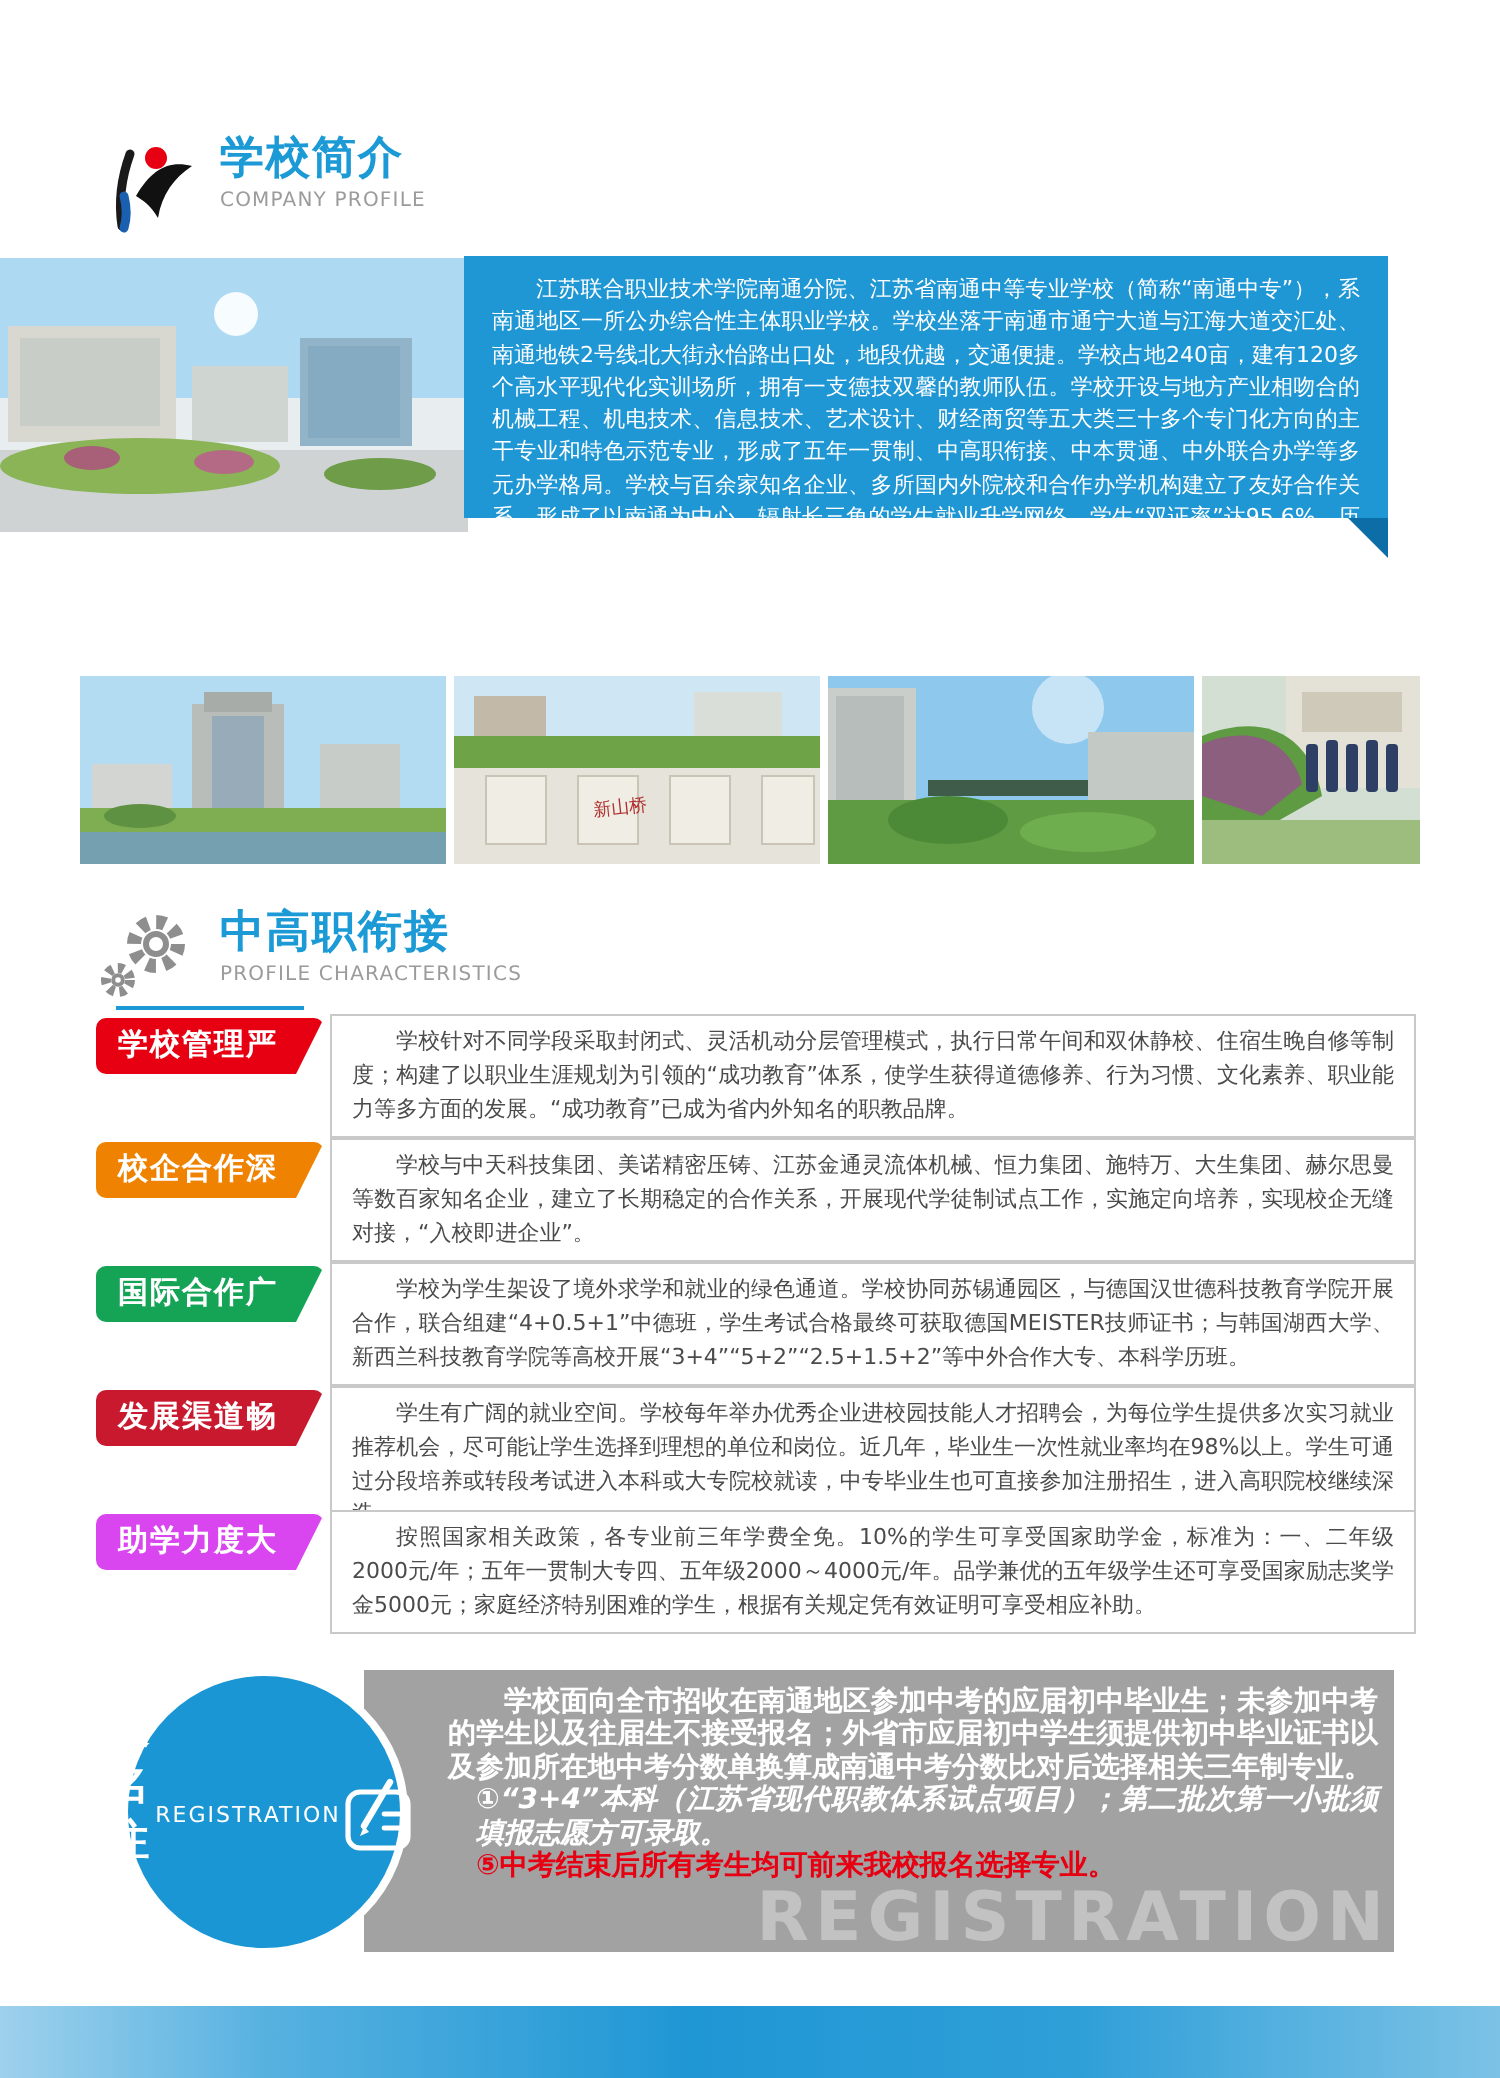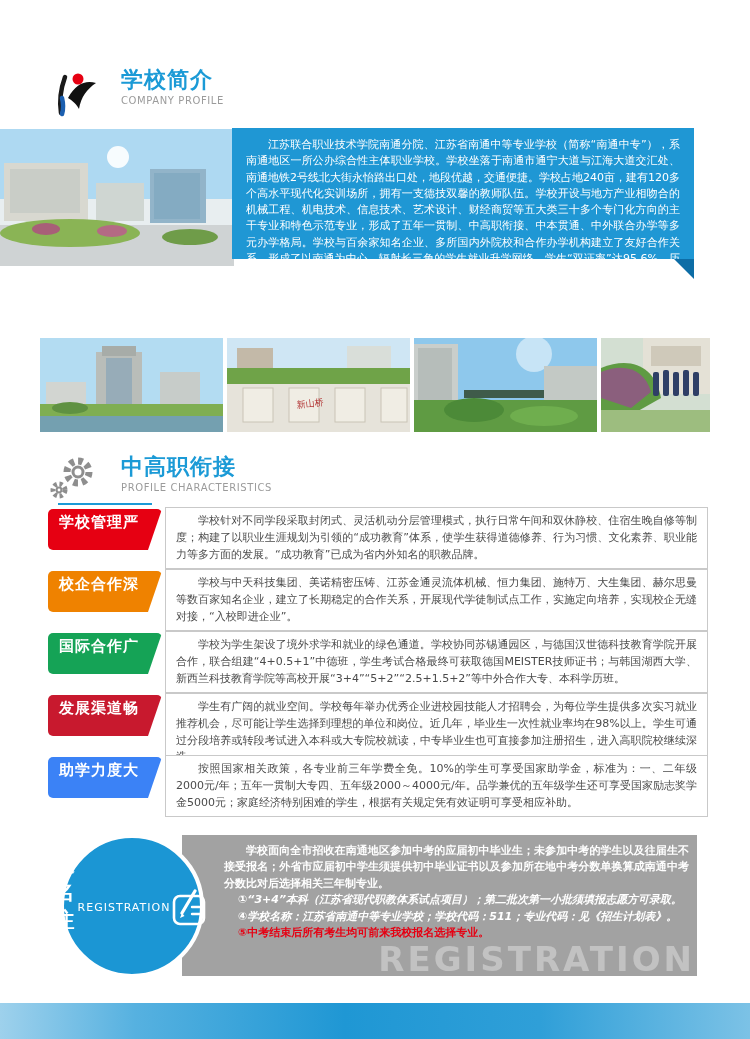--- a/index.html
+++ b/index.html
@@ -1,20 +1,20 @@
 <!DOCTYPE html>
 <html><head>
 <meta charset="utf-8">
 <style>
   html,body{margin:0;padding:0;background:#ffffff;}
   .page{position:relative;width:750px;height:1039px;background:#ffffff;overflow:hidden;
         font-family:"DejaVu Sans","Liberation Sans",sans-serif;}
 
   
-  .sec-head{position:absolute;display:flex;align-items:flex-start;gap:11px;}
+  .sec-head{position:absolute;display:flex;align-items:flex-start;}
   .sec-head .icon{flex:0 0 auto;}
   .sec-head .txt{margin-left:12px;}
   .sec-title{font-size:22px;font-weight:bold;color:#1b9ad6;line-height:24px;letter-spacing:1px;}
   .sec-sub{font-size:10px;color:#9b9b9b;letter-spacing:0.6px;margin-top:3px;}
 
   
   .intro-photo{position:absolute;left:0;top:129px;width:234px;height:137px;overflow:hidden;}
   .intro-panel{position:absolute;left:232px;top:128px;width:462px;height:131px;background:#1f97d4;
                box-sizing:border-box;padding:9px 14px;}
   .intro-panel p{margin:0;color:#ffffff;font-size:11px;line-height:16.3px;text-indent:2em;text-align:justify;}
@@ -24,32 +24,32 @@
   
   .strip{position:absolute;left:40px;top:338px;width:670px;height:94px;display:flex;gap:4px;}
   .strip .shot{height:94px;overflow:hidden;}
   .shot svg,.intro-photo svg{display:block;width:100%;height:100%;}
 
   
   .accent-line{position:absolute;left:58px;top:503px;width:94px;height:2px;background:#1b9ad6;}
 
   
   .feature{position:absolute;left:0;width:750px;}
-  .feature-label{position:absolute;left:48px;top:2px;width:114px;height:41px;border-radius:5px;
+  .feature-label{position:absolute;left:48px;top:2px;width:114px;height:28px;border-radius:5px;
                  clip-path:polygon(0 0,100% 0,calc(100% - 14px) 100%,0 100%);
                  color:#fff;font-size:15px;font-weight:bold;letter-spacing:1px;
                  line-height:27px;text-align:center;padding-right:12px;box-sizing:border-box;}
   .feature-box{position:absolute;left:165px;width:543px;box-sizing:border-box;border:1px solid #c9c9c9;
                background:#fff;padding:5px 10px;min-height:55px;}
   .feature-box p{margin:0;font-size:11px;color:#4b4b4b;line-height:16.8px;text-indent:2em;text-align:justify;}
 
   
   .reg-panel{position:absolute;left:182px;top:835px;width:515px;height:141px;background:#a2a2a2;
              box-sizing:border-box;padding:8px 8px 6px 42px;overflow:hidden;}
-  .reg-panel p{margin:0;font-size:11px;font-weight:bold;color:#ffffff;line-height:16.4px;text-align:justify;}
+  .reg-panel p{margin:0;font-size:14px;font-weight:bold;color:#ffffff;line-height:16.4px;text-align:justify;}
   .reg-intro{text-indent:2em;}
   .reg-item{margin-left:14px !important;font-style:italic;}
   .reg-highlight{margin-left:14px !important;}
   .reg-watermark{position:absolute;right:2px;bottom:0px;font-size:34px;font-weight:bold;
                  letter-spacing:3px;color:rgba(255,255,255,0.35);line-height:34px;}
   .reg-badge{position:absolute;left:60px;top:834px;width:144px;height:144px;border-radius:50%;
              background:#1b96d4;border:4px solid #ffffff;box-sizing:border-box;
              display:flex;align-items:center;justify-content:center;}
   .reg-badge .t1{color:#fff;font-size:21px;font-weight:bold;letter-spacing:3px;}
   .reg-badge .t2{color:#fff;font-size:11px;letter-spacing:1px;margin-top:2px;}
@@ -202,30 +202,29 @@
   </div>
 
   <div class="feature" style="top:693px;">
     <div class="feature-label" style="background-color: rgb(200, 25, 46); text-align: center;">发展渠道畅</div>
     <div class="feature-box">
       <p>学生有广阔的就业空间。学校每年举办优秀企业进校园技能人才招聘会，为每位学生提供多次实习就业推荐机会，尽可能让学生选择到理想的单位和岗位。近几年，毕业生一次性就业率均在98%以上。学生可通过分段培养或转段考试进入本科或大专院校就读，中专毕业生也可直接参加注册招生，进入高职院校继续深造。</p>
     </div>
   </div>
 
   <div class="feature" style="top:755px;">
-    <div class="feature-label" style="background-color: #3b82f6;">助学力度大</div>
+    <div class="feature-label" style="background-color: #d946ef;">助学力度大</div>
     <div class="feature-box">
       <p>按照国家相关政策，各专业前三年学费全免。10%的学生可享受国家助学金，标准为：一、二年级2000元/年；五年一贯制大专四、五年级2000～4000元/年。品学兼优的五年级学生还可享受国家励志奖学金5000元；家庭经济特别困难的学生，根据有关规定凭有效证明可享受相应补助。</p>
     </div>
   </div>
 
   <div class="reg-panel" style="background-color: rgb(162, 162, 162);">
     <p class="reg-intro">学校面向全市招收在南通地区参加中考的应届初中毕业生；未参加中考的学生以及往届生不接受报名；外省市应届初中学生须提供初中毕业证书以及参加所在地中考分数单换算成南通中考分数比对后选择相关三年制专业。</p>
     <p class="reg-item">①“3+4”本科（江苏省现代职教体系试点项目）；第二批次第一小批须填报志愿方可录取。</p>
-    <p class="reg-item">④学校名称：江苏省南通中等专业学校；学校代码：511；专业代码：见《招生计划表》。</p>
     <p class="reg-highlight" style="color: rgb(230, 0, 18);">⑤中考结束后所有考生均可前来我校报名选择专业。</p>
     <div class="reg-watermark">REGISTRATION</div>
   </div>
 
   <div class="reg-badge">
     <div class="t1">报名注册</div>
     <div class="t2">REGISTRATION</div>
     <span class="icon">
       <svg width="40" height="38" viewBox="0 0 40 38">
         <rect x="4" y="7" width="30" height="28" rx="6" fill="none" stroke="#ffffff" stroke-width="2.6"></rect>

